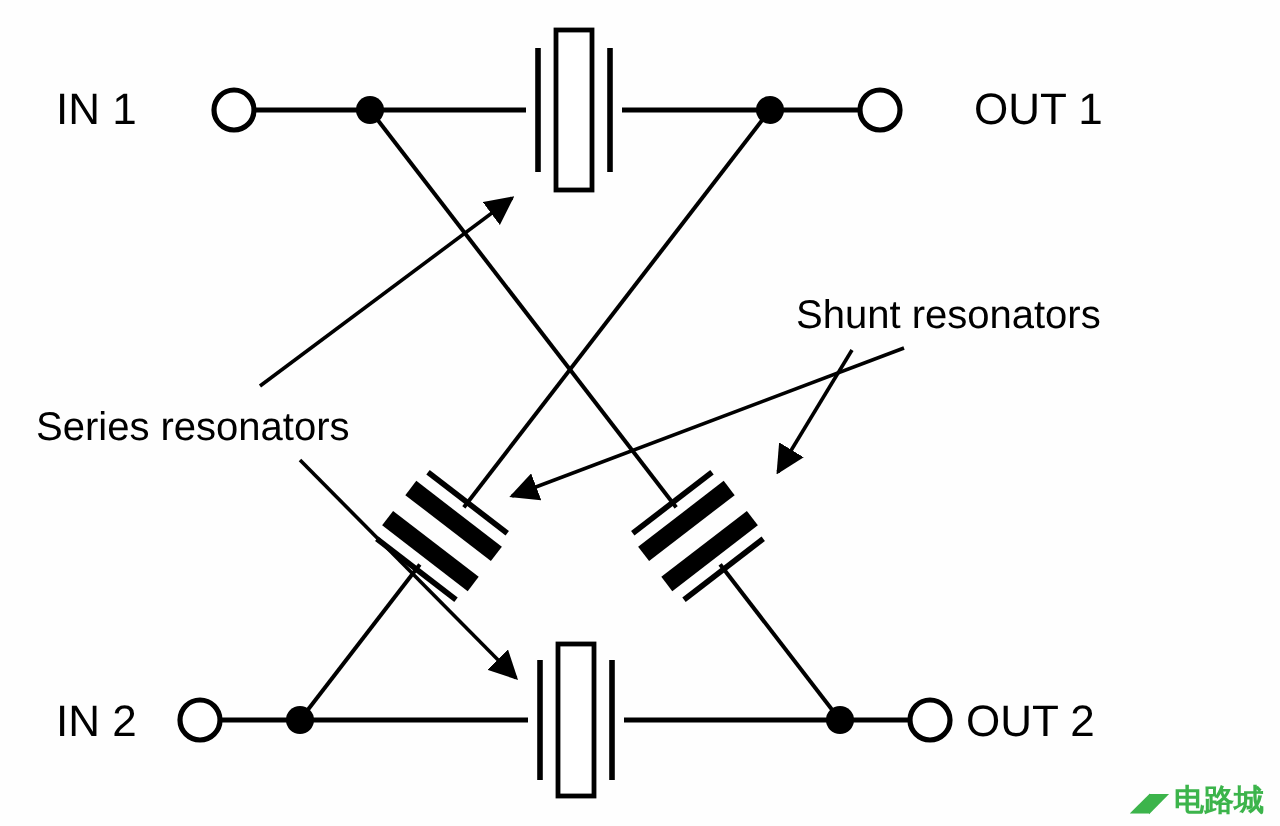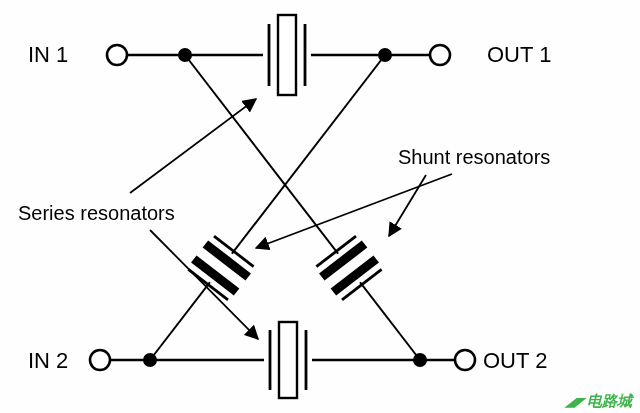--- a/index.html
+++ b/index.html
@@ -58,21 +58,20 @@
     font-family: "Liberation Sans", sans-serif;
     font-size: 20px;
     fill: #000;
   }
   .watermark {
     position: absolute;
     right: 8px;
     bottom: 4px;
     text-align: right;
     line-height: 1.1;
-    font-style: italic;
   }
   .wm-brand {
     font-size: 15px;
     font-weight: bold;
   }
   .wm-logo {
     font-size: 12px;
     margin-right: 3px;
   }
   .wm-url {

